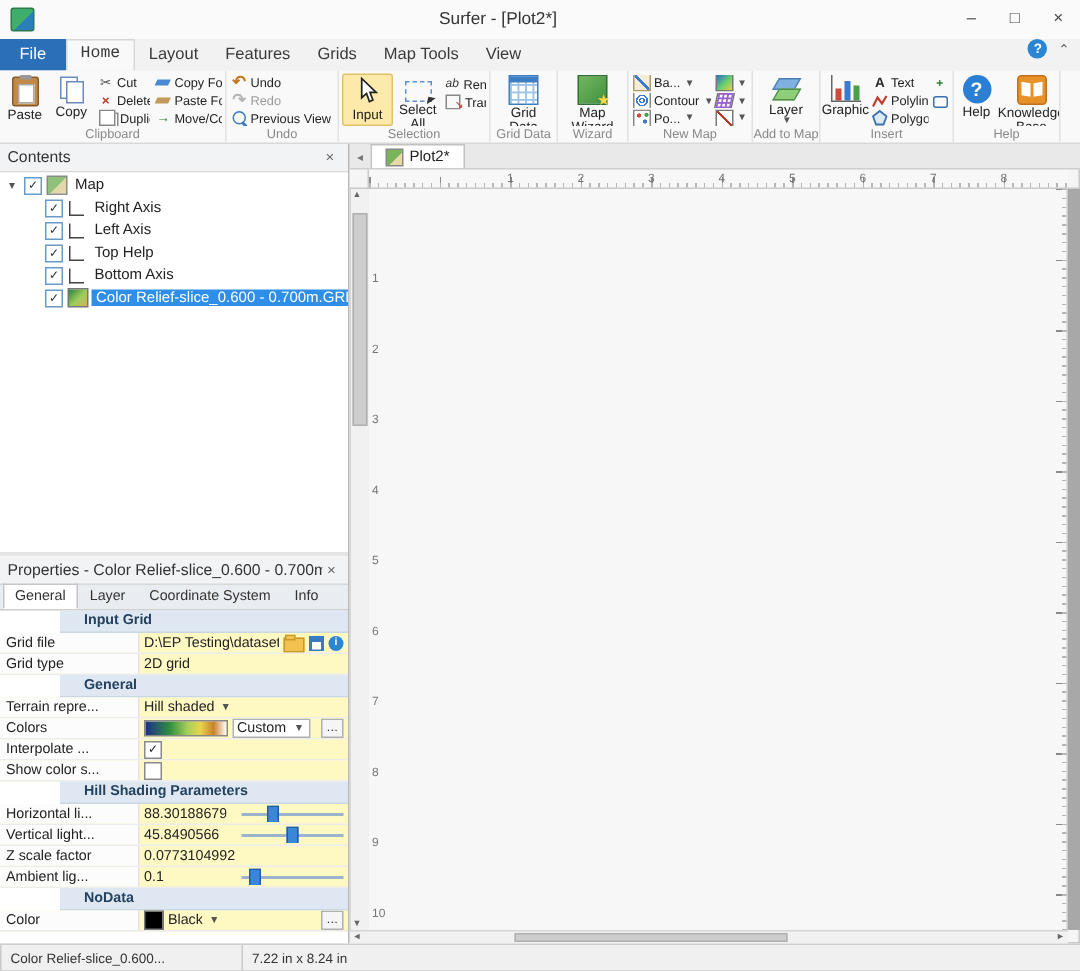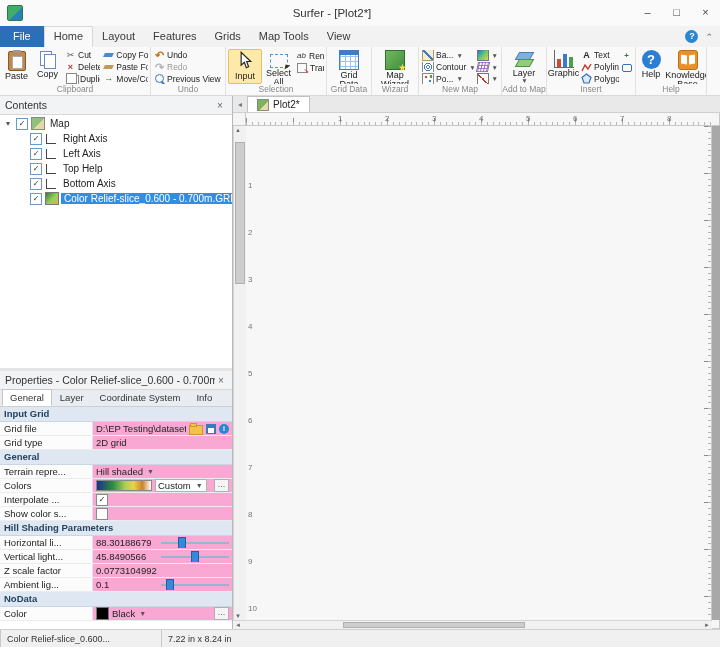--- a/index.html
+++ b/index.html
@@ -9,24 +9,24 @@
 
   
   .titlebar{height:26px;background:#fafafa;display:flex;align-items:center;flex:none;}
   .appicon{width:14px;height:14px;margin:0 8px 0 7px;border-radius:2px;
            background:linear-gradient(135deg,#3fae6a 0 55%,#2a7fb8 55%);border:1px solid #2a7a4a;}
   .title{flex:1;text-align:center;font-size:11.5px;color:#333;}
   .wbtns{display:flex;flex:none;}
   .wbtn{width:29px;height:26px;line-height:25px;text-align:center;font-size:11px;color:#444;}
 
   
-  .tabrow{height:21px;background:#f2f2f2;display:flex;align-items:center;flex:none;}
+  .tabrow{height:21px;background:#f2f2f2;display:flex;align-items:flex-start;flex:none;}
   .filetab{background:#2a6fb8;color:#fff;padding:0 13px;line-height:21px;font-size:11px;}
   .rtab{padding:0 9px;line-height:21px;color:#3a3a3a;}
-  .rtab.active{background:#f9f9f9;border:1px solid #d8d8d8;border-bottom:none;line-height:19px;}
+  .rtab.active{background:#f9f9f9;border:1px solid #d8d8d8;border-bottom:none;line-height:19px;font-family:Liberation Mono, monospace;}
   .search{margin-left:14px;align-self:center;width:200px;height:16px;border:1px solid #c5c5c5;
           border-radius:8px;background:#fdfdfd;display:flex;align-items:center;gap:5px;
           padding:0 7px;color:#777;font-size:10px;overflow:hidden;white-space:nowrap;}
   .mag{width:7px;height:7px;border:1.5px solid #888;border-radius:50%;position:relative;flex:none;}
   .mag::after{content:"";position:absolute;width:4px;height:1.5px;background:#888;
               transform:rotate(45deg);right:-3px;bottom:-2px;}
   .tabrow-right{margin-left:auto;display:flex;align-items:center;gap:7px;padding-right:7px;}
   .helpdot{width:13px;height:13px;border-radius:50%;background:#2a86d3;color:#fff;
            font-size:9px;font-weight:bold;text-align:center;line-height:13px;}
   .caretup{color:#666;font-size:9px;}
@@ -137,22 +137,22 @@
   .tlabel.sel{background:#2f8fe8;color:#fff;flex:1;}
   .hsplit{height:3px;background:#e4e4e4;flex:none;}
 
   .props-panel{flex:1;display:flex;flex-direction:column;min-height:0;background:#fff;}
   .ptabs{display:flex;background:#e9edf1;border-bottom:1px solid #cfcfcf;height:16px;
          align-items:flex-end;padding-left:2px;flex:none;}
   .ptab{height:15px;line-height:15px;padding:0 7px;font-size:9.5px;color:#333;border:1px solid transparent;}
   .ptab.active{background:#fff;border-color:#c5c5c5;border-bottom-color:#fff;}
   .prows{flex:1;overflow:hidden;font-size:9.5px;}
   .psec{height:14px;line-height:14px;background:#dfe8f2;border-bottom:1px solid #c9d6e4;
-        font-weight:bold;color:#24425f;padding-left:4px;}
-  .prow{display:flex;height:13px;border-bottom:1px solid #ececec;align-items:center;background:#f9a8d4;}
+        font-weight:bold;color:#24425f;padding-left:16px;margin-left:40px;}
+  .prow{display:flex;height:13px;border-bottom:1px solid #ececec;align-items:center;background:#fef9c3;}
   .plab{width:88px;flex:none;padding-left:4px;border-right:1px solid #e2e2e2;height:100%;
         display:flex;align-items:center;overflow:hidden;white-space:nowrap;background:#fcfcfc;}
   .pval{flex:1;display:flex;align-items:center;gap:3px;padding:0 3px;overflow:hidden;white-space:nowrap;}
   .pvt{overflow:hidden;}
   .pvt.file{flex:1;}
   .dd{color:#555;font-size:7px;width:9px;text-align:center;flex:none;}
   .dots{width:13px;height:11px;border:1px solid #b0b0b0;background:#f5f5f5;text-align:center;
         line-height:9px;font-size:8px;flex:none;margin-left:auto;}
   .pcb{width:10px;height:10px;border:1px solid #8a8a8a;background:#fff;font-size:8px;
        line-height:9px;text-align:center;color:#222;flex:none;}

